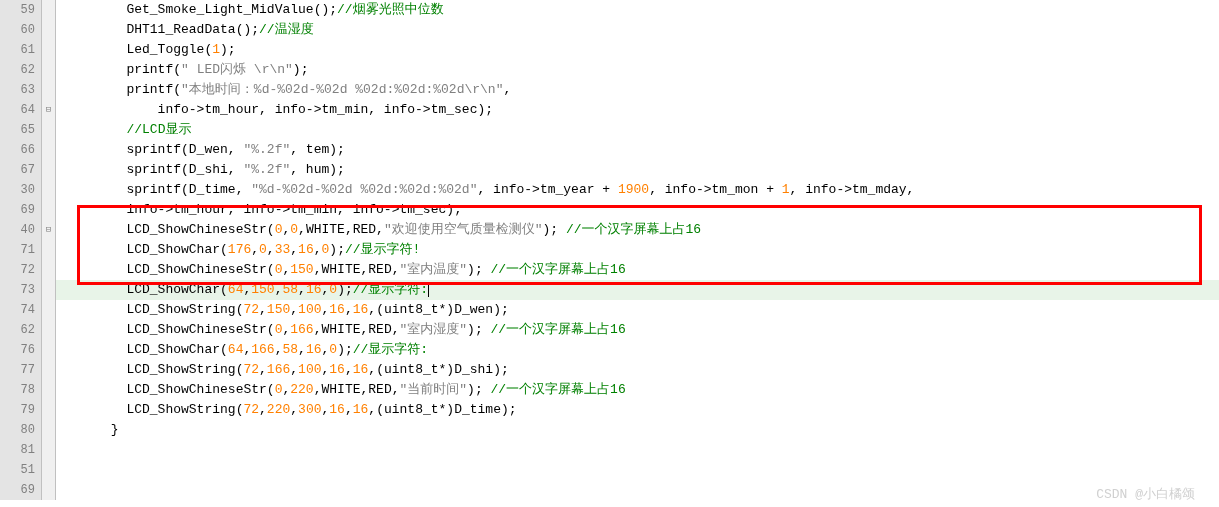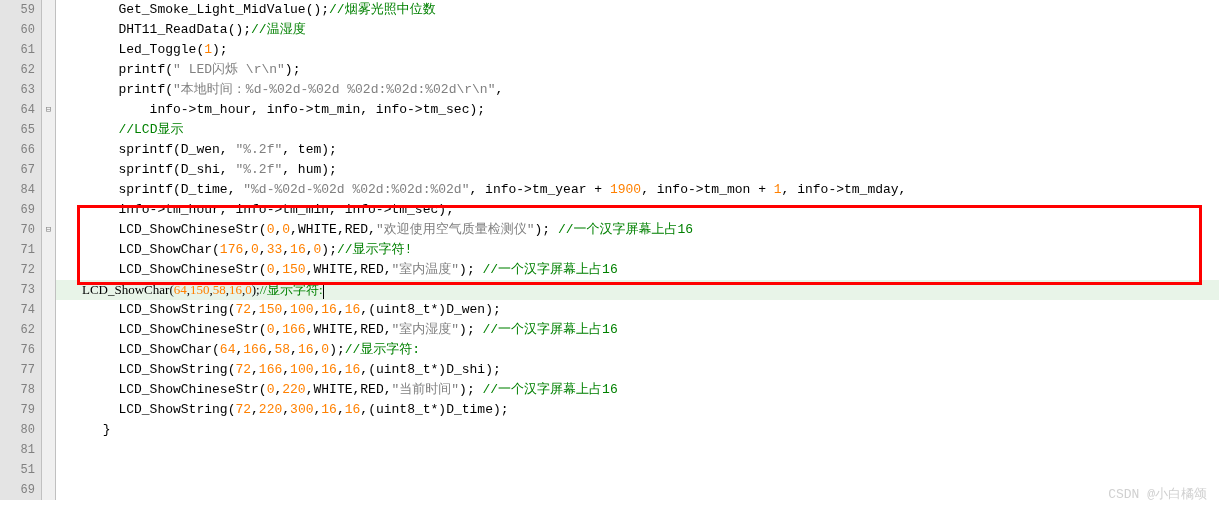--- a/index.html
+++ b/index.html
@@ -44,38 +44,37 @@
       color: #808080;
     }
     .code {
       flex: 1;
       position: relative;
     }
     .code-line {
       height: 20px;
       line-height: 20px;
       white-space: pre;
-      padding-left: 0;
+      padding-left: 8px;
     }
     .code-line.hl {
       background: #e8f4e8;
-      font-family: Liberation Serif, serif;
     }
     .str { color: #808080; }
     .num { color: #ff8000; }
     .cmt { color: #008000; }
     .highlight-box {
       position: absolute;
       border: 3px solid #ff0000;
       pointer-events: none;
     }
     .watermark {
       position: absolute;
       bottom: 4px;
-      right: 12px;
+      right: 24px;
       color: #d0d0d0;
       font-size: 13px;
       pointer-events: none;
     }
     .cursor {
       display: inline-block;
       width: 1px;
       height: 15px;
       background: #000;
       vertical-align: middle;
@@ -88,23 +87,23 @@
   <div class="gutter" id="gutter">
       <div class="line-num">59</div>
       <div class="line-num">60</div>
       <div class="line-num">61</div>
       <div class="line-num">62</div>
       <div class="line-num">63</div>
       <div class="line-num">64</div>
       <div class="line-num">65</div>
       <div class="line-num">66</div>
       <div class="line-num">67</div>
-      <div class="line-num">84</div>
+      <div class="line-num">30</div>
       <div class="line-num">69</div>
-      <div class="line-num">70</div>
+      <div class="line-num">40</div>
       <div class="line-num">71</div>
       <div class="line-num">72</div>
       <div class="line-num">73</div>
       <div class="line-num">74</div>
       <div class="line-num">62</div>
       <div class="line-num">76</div>
       <div class="line-num">77</div>
       <div class="line-num">78</div>
       <div class="line-num">79</div>
       <div class="line-num">80</div>

